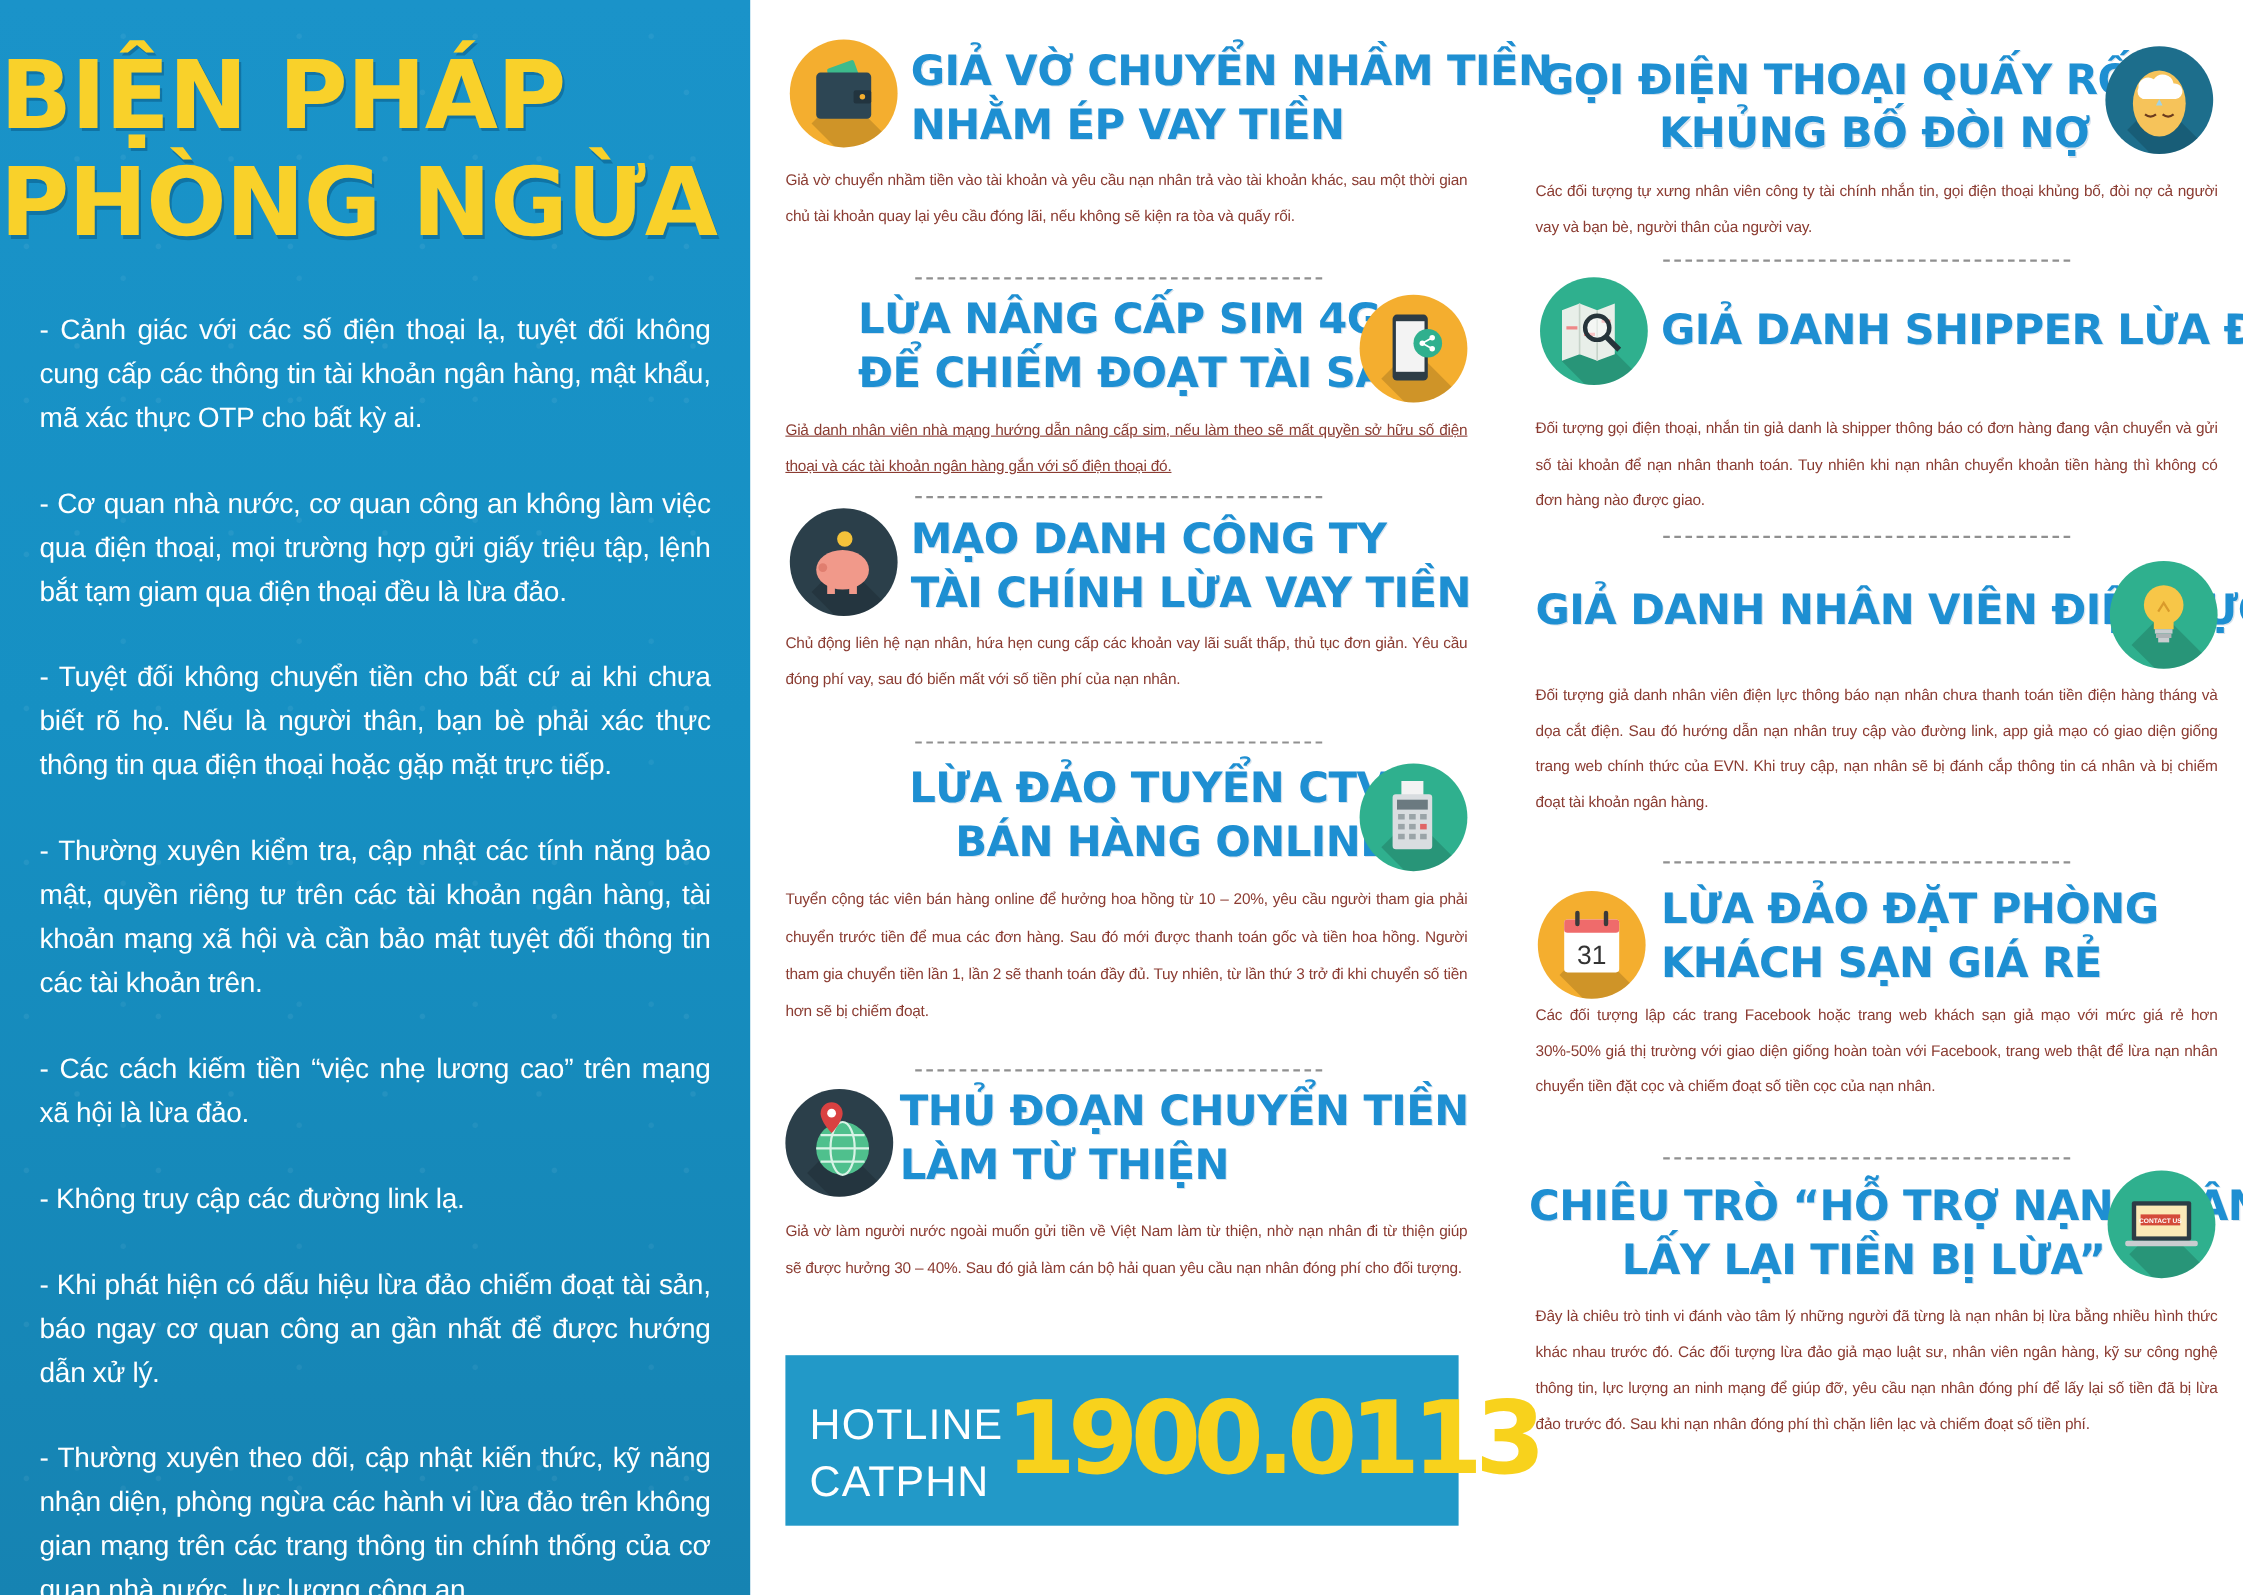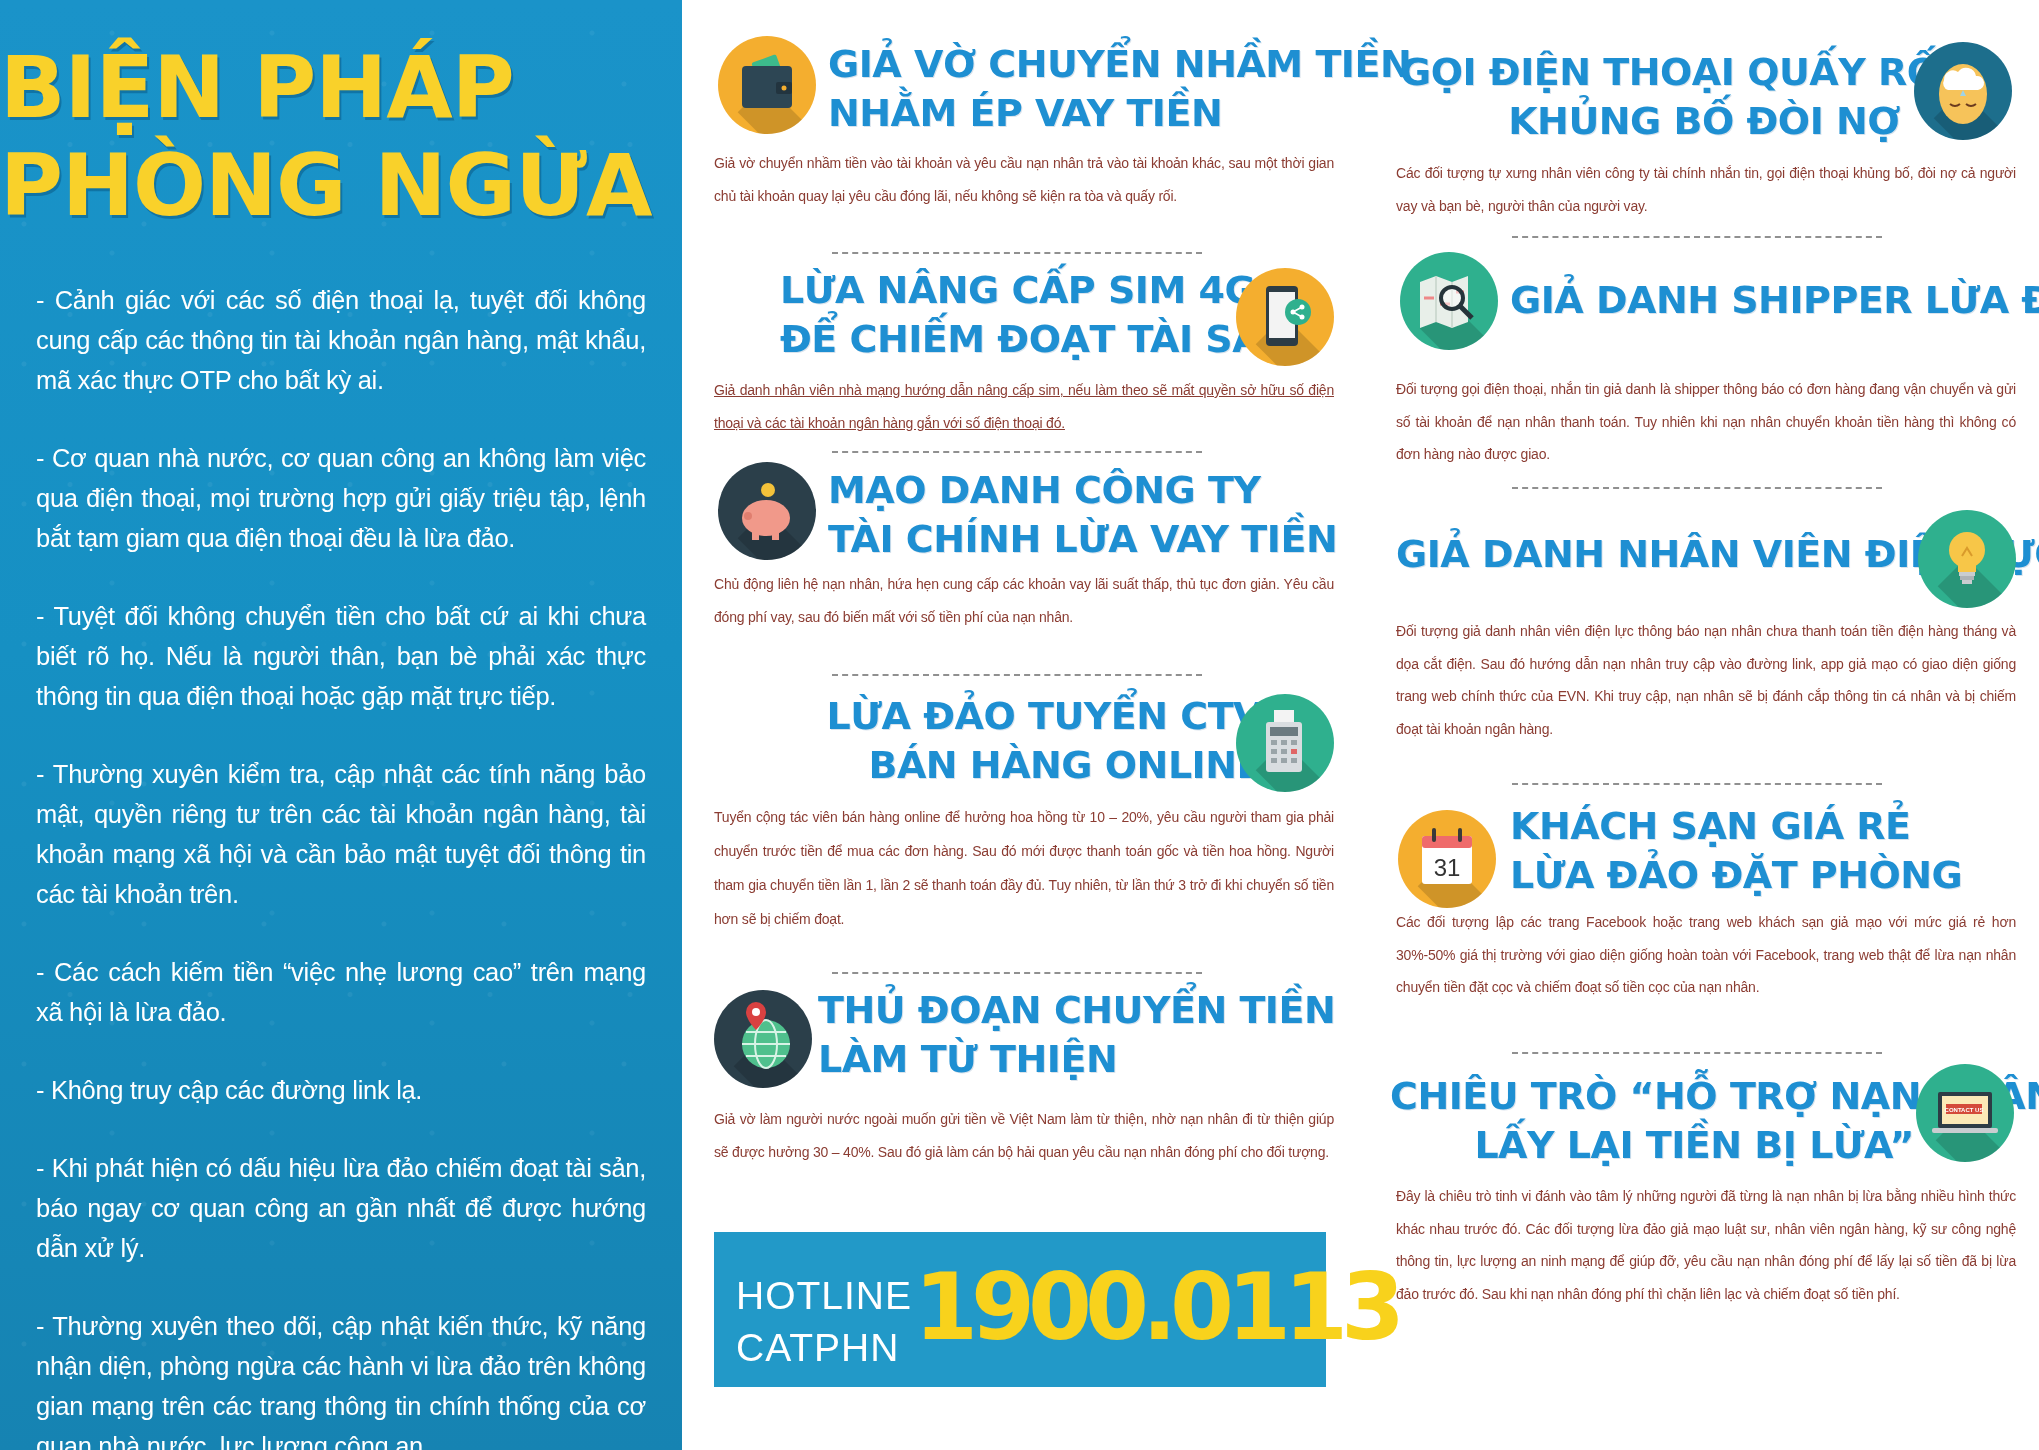--- a/index.html
+++ b/index.html
@@ -253,22 +253,22 @@
 <div class="icon ic-orange" style="left:1398px; top:810px;">
   <svg width="98" height="98" viewBox="0 0 98 98">
       <rect x="24" y="26" width="50" height="48" rx="3" fill="#ffffff"></rect>
       <rect x="24" y="26" width="50" height="12" rx="3" fill="#ef6b6b"></rect>
       <rect x="34" y="18" width="4" height="14" rx="2" fill="#3a3a3a"></rect>
       <rect x="60" y="18" width="4" height="14" rx="2" fill="#3a3a3a"></rect>
       <text x="49" y="66" text-anchor="middle" font-family="Liberation Sans, sans-serif" font-size="24" fill="#333">31</text>
     </svg>
 </div>
 <div class="sec-title" style="left:1510px; top:802px;">
+  <div>LỪA ĐẢO ĐẶT PHÒNG</div>
   <div>KHÁCH SẠN GIÁ RẺ</div>
-  <div>LỪA ĐẢO ĐẶT PHÒNG</div>
 </div>
 <div class="sec-body" style="left:1396px; top:906px; width:620px;">Các đối tượng lập các trang Facebook hoặc trang web khách sạn giả mạo với mức giá rẻ hơn 30%-50% giá thị trường với giao diện giống hoàn toàn với Facebook, trang web thật để lừa nạn nhân chuyển tiền đặt cọc và chiếm đoạt số tiền cọc của nạn nhân.</div>
 <div class="divider" style="left:1512px; top:1052px;"></div>
 
 <div class="sec-title right" style="left:1390px; top:1072px; width:524px;">
   <div>CHIÊU TRÒ “HỖ TRỢ NẠN NHÂN</div>
   <div>LẤY LẠI TIỀN BỊ LỪA”</div>
 </div>
 <div class="icon ic-teal" style="left:1916px; top:1064px;">
   <svg width="98" height="98" viewBox="0 0 98 98">

